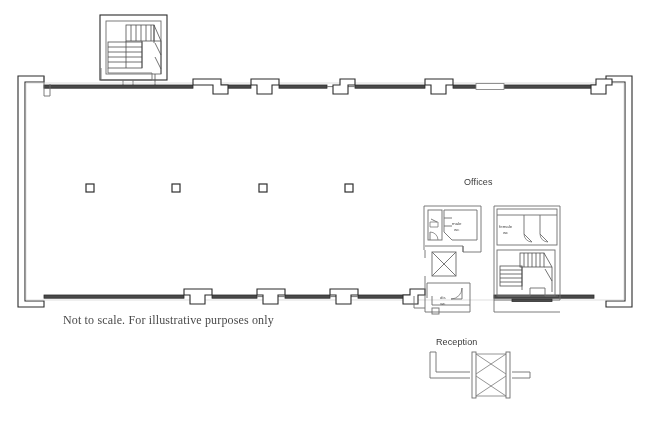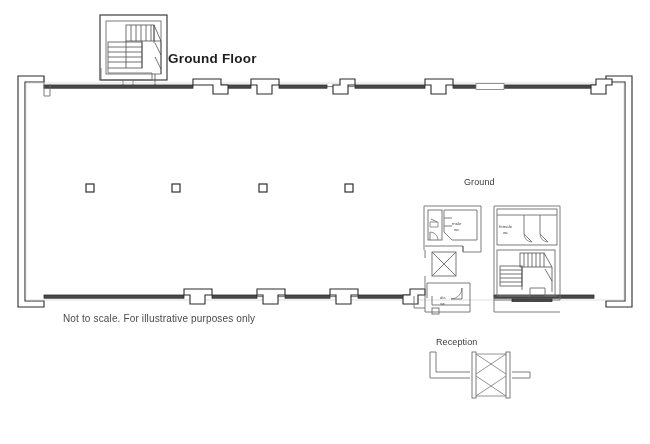--- a/index.html
+++ b/index.html
@@ -87,22 +87,22 @@
     position: absolute;
     font-family: "Liberation Sans", sans-serif;
     font-size: 4.4px;
     color: #4a4a4a;
     line-height: 1.25;
     white-space: nowrap;
     text-align: center;
   }
   .disclaimer {
     position: absolute;
-    font-family: Liberation Sans, sans-serif;
-    font-size: 10px;
+    font-family: Liberation Serif, serif;
+    font-size: 12px;
     color: #4a4a4a;
     white-space: nowrap;
     letter-spacing: 0.15px;
     padding-left: 45px;
   }
 </style>
 </head>
 <body>
 
 <div id="plan-root">
@@ -320,23 +320,22 @@
         <line class="door-swing" x1="506" y1="354" x2="476" y2="374"></line>
         <line class="door-swing" x1="476" y1="376" x2="506" y2="396"></line>
         <line class="door-swing" x1="506" y1="376" x2="476" y2="396"></line>
         <line class="door-swing" x1="476" y1="354" x2="506" y2="354"></line>
         <line class="door-swing" x1="476" y1="396" x2="506" y2="396"></line>
       </g>
     </g>
 
   </svg>
 
-  <div class="title-text" style="left:168px; top:51px;">Ground Floor</div>
-
-  <div class="room-label" style="left:464px; top:177px;">Ground</div>
+
+  <div class="room-label" style="left:464px; top:177px;">Offices</div>
 
   <div class="room-label" style="left:436px; top:337px;">Reception</div>
 
   <div class="tiny-label" style="left:452px; top:221px;">
     <div>male</div>
     <div>wc</div>
   </div>
 
   <div class="tiny-label" style="left:499px; top:224px;">
     <div>female</div>

